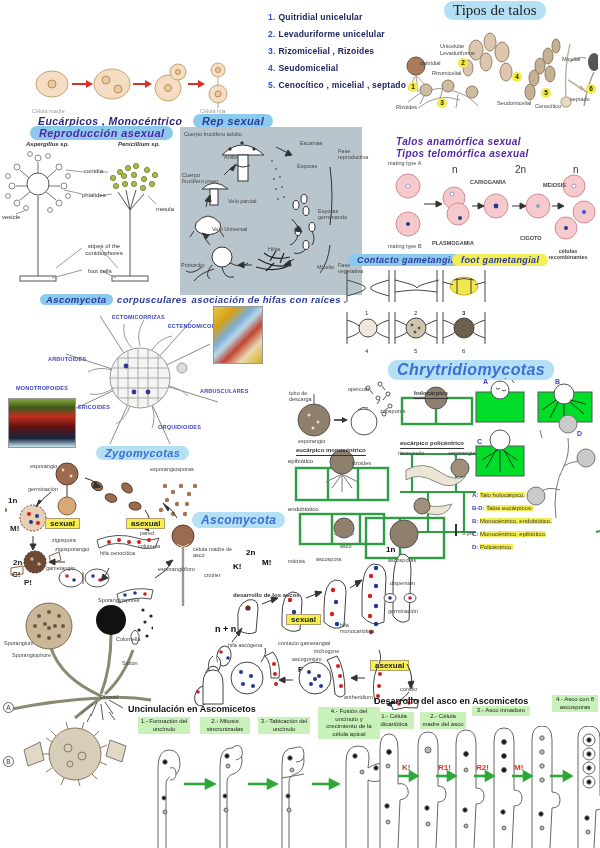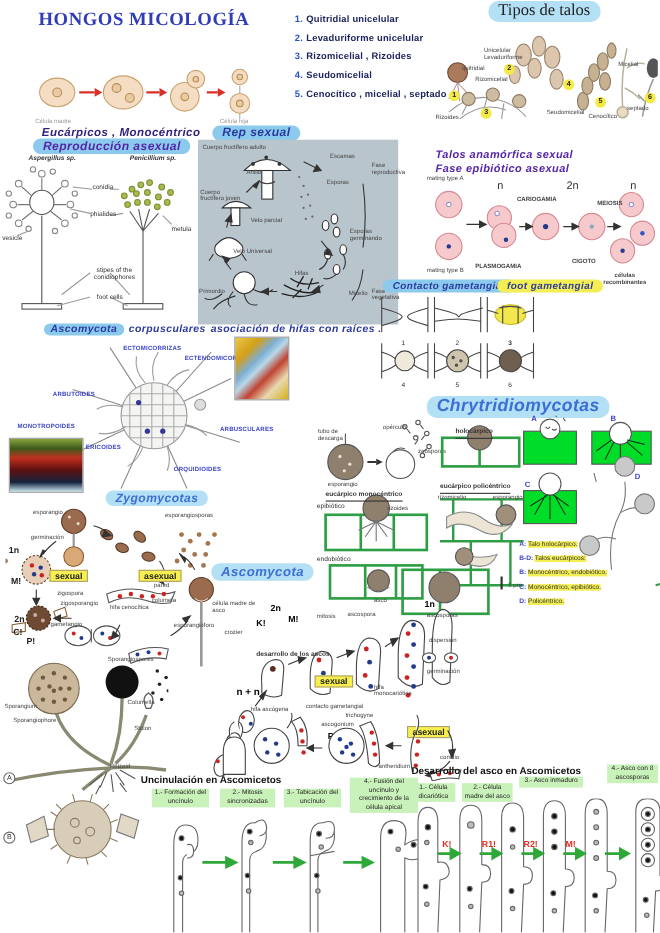--- a/index.html
+++ b/index.html
@@ -30,21 +30,20 @@
   .legkey{color:#3c46c8;font-weight:bold}
   .legval{background:#f4ee55;color:#333}
   .thumb{border:1px solid #999}
   .uline{border-bottom:1px solid #333;padding-bottom:1px}
 </style>
 </head>
 <body>
 
 <div id="page">
 
-  <div class="abs serif t-title" style="left:35px;top:8px">HONGOS MICOLOGÍA</div>
   <div class="abs serif pill hl-lb" style="left:444px;top:1px;font-size:15px;color:#222">Tipos de talos</div>
 
 
   <svg class="abs" style="left:30px;top:56px" width="200" height="56">
     <ellipse cx="22" cy="28" rx="16" ry="13" fill="#f4ddc2" stroke="#c9a36e"></ellipse>
     <circle cx="22" cy="28" r="4" fill="#e9cba3" stroke="#b98d55"></circle>
     <path d="M42 28 L56 28" stroke="#d93025" stroke-width="2"></path>
       <polygon points="56,24 63,28 56,32" fill="#d93025"></polygon>
     <ellipse cx="82" cy="28" rx="18" ry="15" fill="#f4ddc2" stroke="#c9a36e"></ellipse>
     <circle cx="76" cy="24" r="4" fill="#e9cba3" stroke="#b98d55"></circle>
@@ -269,21 +268,21 @@
   <div class="abs tin5" style="left:228px;top:198px">Velo parcial</div>
   <div class="abs tin5" style="left:212px;top:226px">Velo Universal</div>
   <div class="abs tin5" style="left:181px;top:262px">Primordio</div>
   <div class="abs tin5" style="left:318px;top:208px;width:34px">Esporas germinando</div>
   <div class="abs tin5" style="left:268px;top:246px">Hifas</div>
   <div class="abs tin5" style="left:317px;top:264px">Micelio</div>
   <div class="abs tin5" style="left:338px;top:148px;width:24px">Fase reproductiva</div>
   <div class="abs tin5" style="left:338px;top:262px;width:24px">Fase vegetativa</div>
 
   <div class="abs hw purple" style="left:396px;top:136px;font-size:10px">Talos anamórfica sexual</div>
-  <div class="abs hw purple" style="left:396px;top:148px;font-size:10px">Fase epibiótico asexual</div>
+  <div class="abs hw purple" style="left:396px;top:148px;font-size:10px">Tipos telomórfica asexual</div>
   <svg class="abs" style="left:388px;top:160px" width="212" height="92">
     <g fill="#f6c9cd" stroke="#d58a92">
       <circle cx="20" cy="26" r="12"></circle>
         <circle cx="20" cy="64" r="12"></circle>
       <circle cx="66" cy="38" r="11"></circle>
         <circle cx="70" cy="54" r="11"></circle>
       <circle cx="108" cy="46" r="12"></circle>
       <circle cx="150" cy="46" r="12"></circle>
       <circle cx="186" cy="26" r="11"></circle>
         <circle cx="196" cy="52" r="11"></circle>

